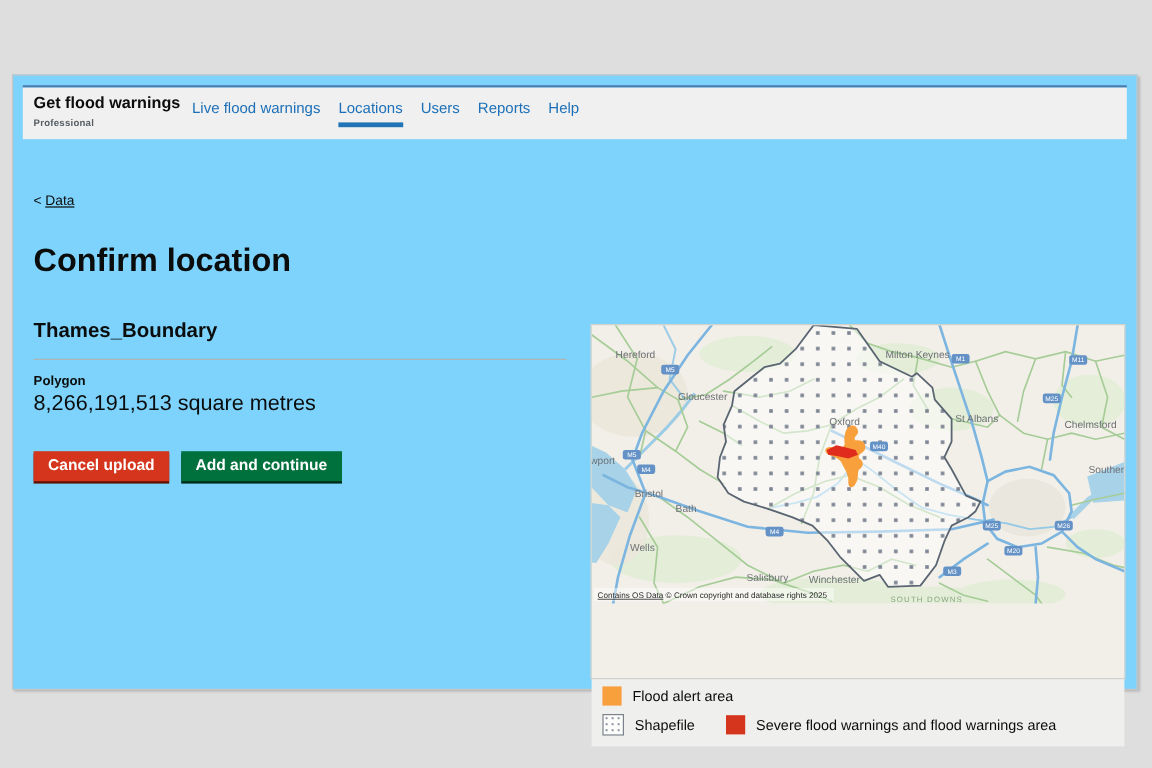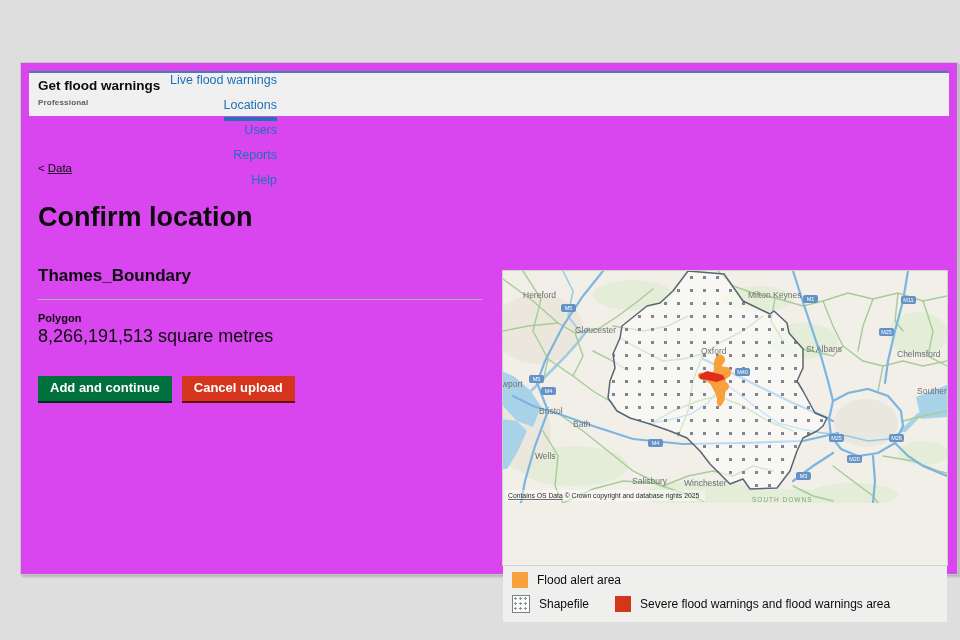--- a/index.html
+++ b/index.html
@@ -3,34 +3,34 @@
 <meta charset="utf-8">
 <style>
   html,body{margin:0;padding:0;}
   body{
     width:960px;height:640px;overflow:hidden;position:relative;
     background:#dedede;
     font-family:"Liberation Sans","DejaVu Sans",sans-serif;
     color:#0b0c0c;
   }
   .card{
-    position:absolute;left:20px;top:62px;width:936px;height:511px;
-    background:#d946ef;border:1px solid #c6c6c6;
+    position:absolute;left:10px;top:62px;width:936px;height:511px;
+    background:#7dd3fc;border:1px solid #c6c6c6;
     box-shadow:2px 2px 2px rgba(0,0,0,.18);
   }
   
   .blue-rule{position:absolute;left:8px;right:8px;top:8px;height:2px;background:#4a7dae;}
   .app-header{
     position:absolute;left:8px;right:8px;top:10px;height:43px;background:#f0f0f0;
   }
   .service{position:absolute;left:9px;top:5px;}
   .service-name{font-size:13.5px;font-weight:bold;line-height:15px;}
   .service-tag{font-size:8px;font-weight:bold;color:#565e64;margin-top:5px;letter-spacing:.2px;}
   .nav{
-    position:absolute;left:141px;top:0;bottom:0;display:flex;gap:2px;align-items:flex-end;flex-direction:column;
+    position:absolute;left:141px;top:0;bottom:0;display:flex;gap:15px;align-items:center;
   }
   .nav-item{
     display:flex;align-items:flex-end;padding-bottom:9px;
     font-size:12.5px;color:#1d70b8;text-decoration:none;cursor:pointer;
   }
   .nav-item.active{border-bottom:4px solid #2073b5;padding-bottom:5px;}
   
   .beta-bar{
     position:absolute;left:8px;right:8px;top:54px;height:28px;
     border-bottom:1px solid #c5c8ca;background:#fff;
@@ -105,22 +105,22 @@
 
   <a class="back"><span class="chev">&lt;</span><span class="lbl">Data</span></a>
 
   <h1 class="page-title" style="margin:0">Confirm location</h1>
   <h2 class="loc-name" style="margin:0">Thames_Boundary</h2>
   <div class="divider"></div>
   <div class="shape-type">Polygon</div>
   <div class="shape-area">8,266,191,513 square metres</div>
 
   <div class="btn-row">
+    <button class="btn btn-red">Cancel upload</button>
     <button class="btn btn-green">Add and continue</button>
-    <button class="btn btn-red">Cancel upload</button>
   </div>
 
   <div class="map-panel">
     <div class="map-box">
       <svg width="444" height="232" viewBox="0 0 444 232">
         <defs>
           <pattern id="dots" patternUnits="userSpaceOnUse" width="13" height="13">
             <rect x="5" y="5" width="3" height="3" fill="#7e8694"></rect>
           </pattern>
         </defs>

